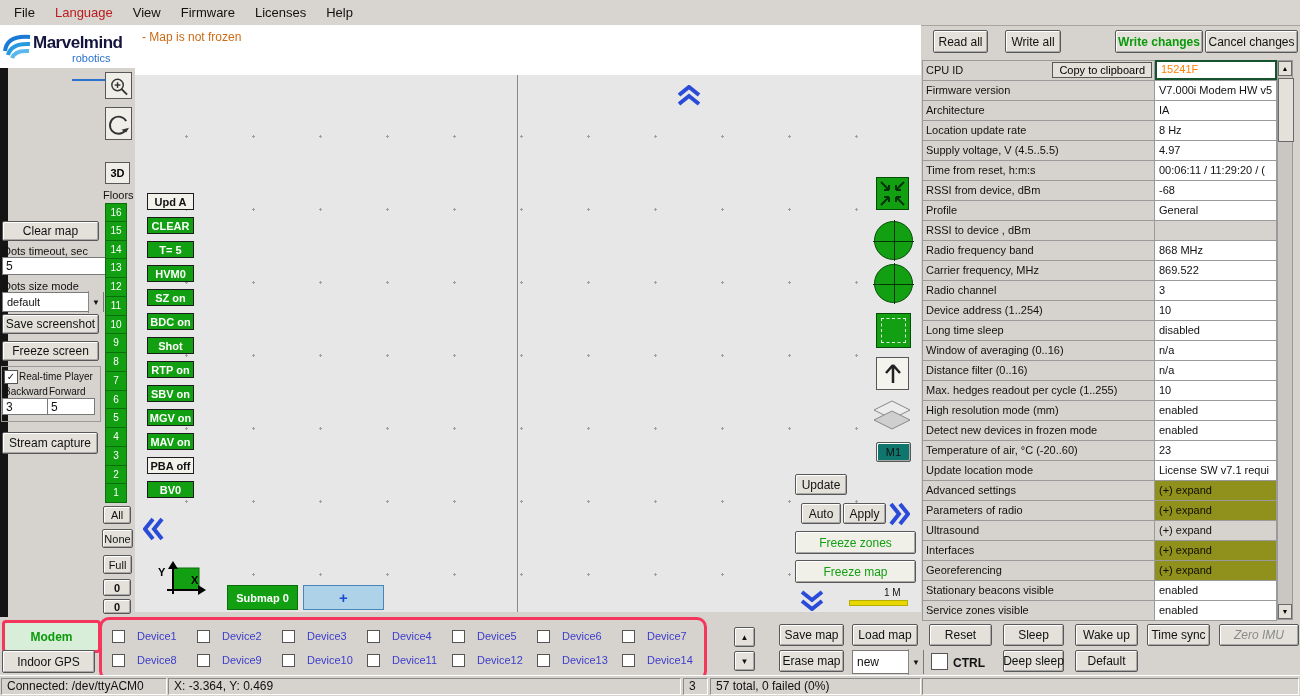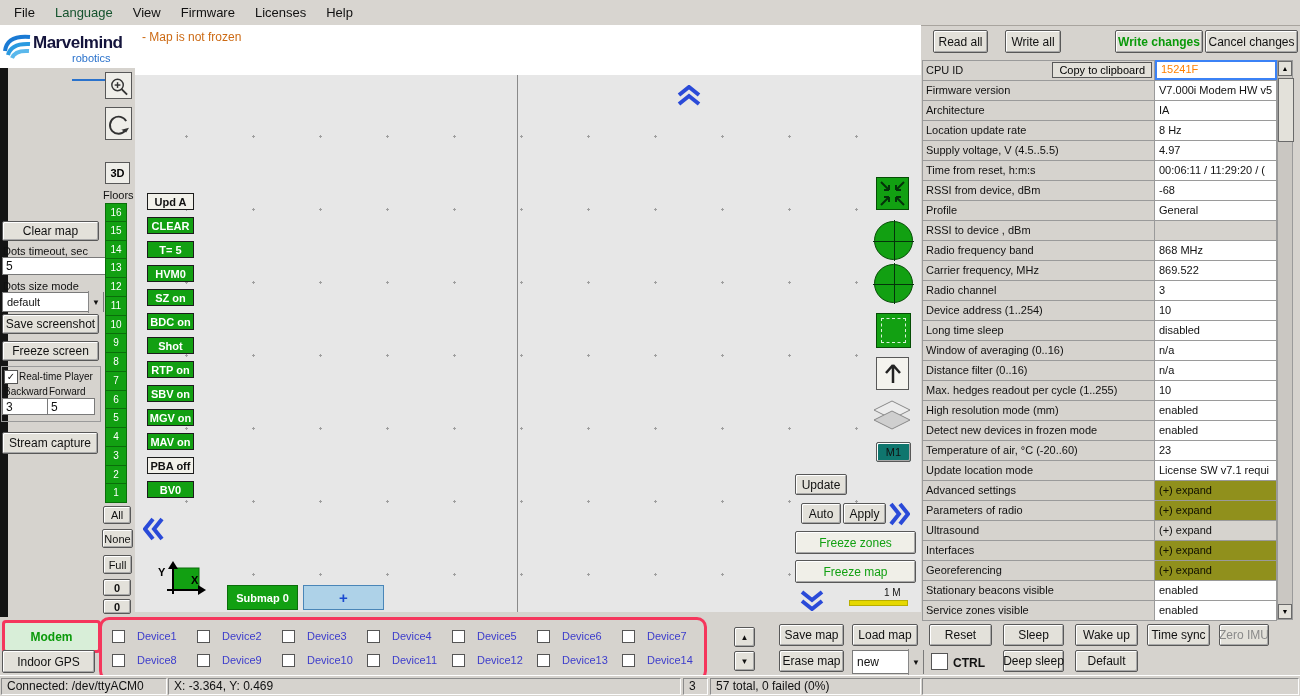--- a/index.html
+++ b/index.html
@@ -9,21 +9,21 @@
     --status-orange:#cc6a14; --chevron-blue:#2a4ad8;
     --panel:#d6d3ce; --btn-face:#e3e1da; --map-bg:#e7e7e7;
   }
   html,body{margin:0;padding:0}
   body{font-family:"Liberation Sans",sans-serif;background:#888}
   #app{position:relative;width:1300px;height:696px;background:var(--panel);overflow:hidden;font-size:12px;color:#111}
   .abs{position:absolute}
   
   #menubar{position:absolute;left:0;top:0;width:1300px;height:25px;background:#d8d5d0;border-bottom:1px solid #a8a49e;display:flex;align-items:center;padding-left:4px}
   .menu-item{padding:4px 10px;font-size:13px;cursor:default}
-  .menu-item.disabled{color:#14532d}
+  .menu-item.disabled{color:#b91c1c}
   
   #logo{position:absolute;left:0;top:25px;width:137px;height:43px;background:#fff}
   #logo .brand{position:absolute;left:33px;top:8px;font-size:17px;font-weight:bold;color:#14143c;letter-spacing:-0.5px}
   #logo .sub{position:absolute;left:72px;top:27px;font-size:11px;color:#2a72cc;border-bottom:2px solid #2a72cc;padding-bottom:15px}
   #left-edge{position:absolute;left:0;top:68px;width:8px;height:549px;background:#141414}
   
   .w-btn{position:absolute;display:flex;align-items:center;justify-content:center;background:var(--btn-face);border:1px solid #585858;box-shadow:inset 1px 1px 0 #fff, inset -1px -1px 0 #a8a8a8;font-size:12px;color:#111;border-radius:2px;padding:0;font-family:inherit;white-space:nowrap;cursor:default}
   .lbl{position:absolute;font-size:11px;white-space:nowrap}
   .input{position:absolute;background:#fff;border:1px solid #7a7a7a;font-size:12px;padding:1px 3px;line-height:14px}
   .select{position:absolute;background:#fff;border:1px solid #7a7a7a;font-size:11px;display:flex;align-items:center;justify-content:space-between;padding-left:4px}
@@ -63,21 +63,21 @@
   .dev-label{font-size:11px;color:var(--device-blue);white-space:nowrap}
   #modem-button{position:absolute;left:2px;top:620px;width:93px;height:27px;border:3px solid var(--highlight-red);border-radius:4px;background:#d8eed8;color:#0a9a0a;font-weight:bold;font-size:12px;display:flex;align-items:center;justify-content:center}
   
   #ptable{position:absolute;left:922px;top:60px;width:355px;border-bottom:1px solid #9a9a9a}
   .prow{display:flex;height:20px;box-sizing:border-box}
   .pname{width:233px;box-sizing:border-box;background:var(--panel);border:1px solid #9a9a9a;border-bottom:none;font-size:11px;line-height:18px;padding:0 3px;white-space:nowrap;overflow:hidden;position:relative}
   .pval{width:122px;box-sizing:border-box;border-top:1px solid #9a9a9a;border-right:1px solid #9a9a9a;font-size:11px;line-height:18px;padding:0 4px;white-space:nowrap;overflow:hidden}
   .v-white{background:#fff}
   .v-plain{background:var(--panel)}
   .v-olive{background:var(--olive);color:#0f0f00}
-  .v-cpu{background:#fff;color:var(--cpu-orange);border:2px solid #3b82f6;line-height:15px}
+  .v-cpu{background:#fff;color:var(--cpu-orange);border:2px solid #14532d;line-height:15px}
   .copy-btn{position:absolute;right:2px;top:1px;height:16px;font-size:11px;background:var(--btn-face);border:1px solid #585858;padding:0 6px;font-family:inherit;line-height:13px}
   
   #scrollbar{position:absolute;left:1277px;top:60px;width:16px;height:560px;background:#cac7c2;border:1px solid #9a9a9a;box-sizing:border-box}
   .sb-btn{position:absolute;left:0;width:14px;height:15px;background:var(--btn-face);border:1px solid #6a6a6a;font-size:7px;line-height:13px;text-align:center;padding:0}
   #sb-thumb{position:absolute;left:0;top:17px;width:14px;height:62px;background:var(--btn-face);border:1px solid #6a6a6a}
   
   #statusbar{position:absolute;left:0;top:675px;width:1300px;height:21px;background:var(--panel);border-top:1px solid #fff}
   .status-cell{position:absolute;top:2px;height:17px;box-sizing:border-box;border:1px solid;border-color:#8a8a8a #fdfdfd #fdfdfd #8a8a8a;font-size:12px;line-height:15px;padding:0 5px;white-space:nowrap;overflow:hidden}
   .green-bold{color:#0a9a0a;font-weight:bold}
   .grayed{color:#8a8a8a}
@@ -322,21 +322,21 @@
   <button class="w-btn" style="left:852px;top:624px;width:66px;height:22px">Load map</button>
   <button class="w-btn" style="left:779px;top:650px;width:65px;height:22px">Erase map</button>
   <div class="select" style="left:852px;top:650px;width:66px;height:22px;font-size:12px">
     <span>new</span>
     <span class="dd">▼</span>
   </div>
   <button class="w-btn" style="left:929px;top:624px;width:63px;height:22px">Reset</button>
   <button class="w-btn" style="left:1003px;top:624px;width:61px;height:22px">Sleep</button>
   <button class="w-btn" style="left:1075px;top:624px;width:63px;height:22px">Wake up</button>
   <button class="w-btn" style="left:1147px;top:624px;width:63px;height:22px">Time sync</button>
-  <button class="w-btn grayed" style="left:1219px;top:624px;width:50px;height:22px;">Zero IMU</button>
+  <button class="w-btn grayed" style="left:1219px;top:624px;width:80px;height:22px;font-style:italic">Zero IMU</button>
   <span class="check" style="left:931px;top:653px;width:15px;height:15px"></span>
   <div class="lbl" style="left:953px;top:656px;font-weight:bold;font-size:12px">CTRL</div>
   <button class="w-btn" style="left:1003px;top:650px;width:61px;height:22px">Deep sleep</button>
   <button class="w-btn" style="left:1075px;top:650px;width:63px;height:22px">Default</button>
 
   <button class="w-btn" style="left:933px;top:30px;width:55px;height:23px">Read all</button>
   <button class="w-btn" style="left:1005px;top:30px;width:56px;height:23px">Write all</button>
   <button class="w-btn green-bold" style="left:1115px;top:30px;width:88px;height:23px">Write changes</button>
   <button class="w-btn" style="left:1205px;top:30px;width:93px;height:23px">Cancel changes</button>
 

